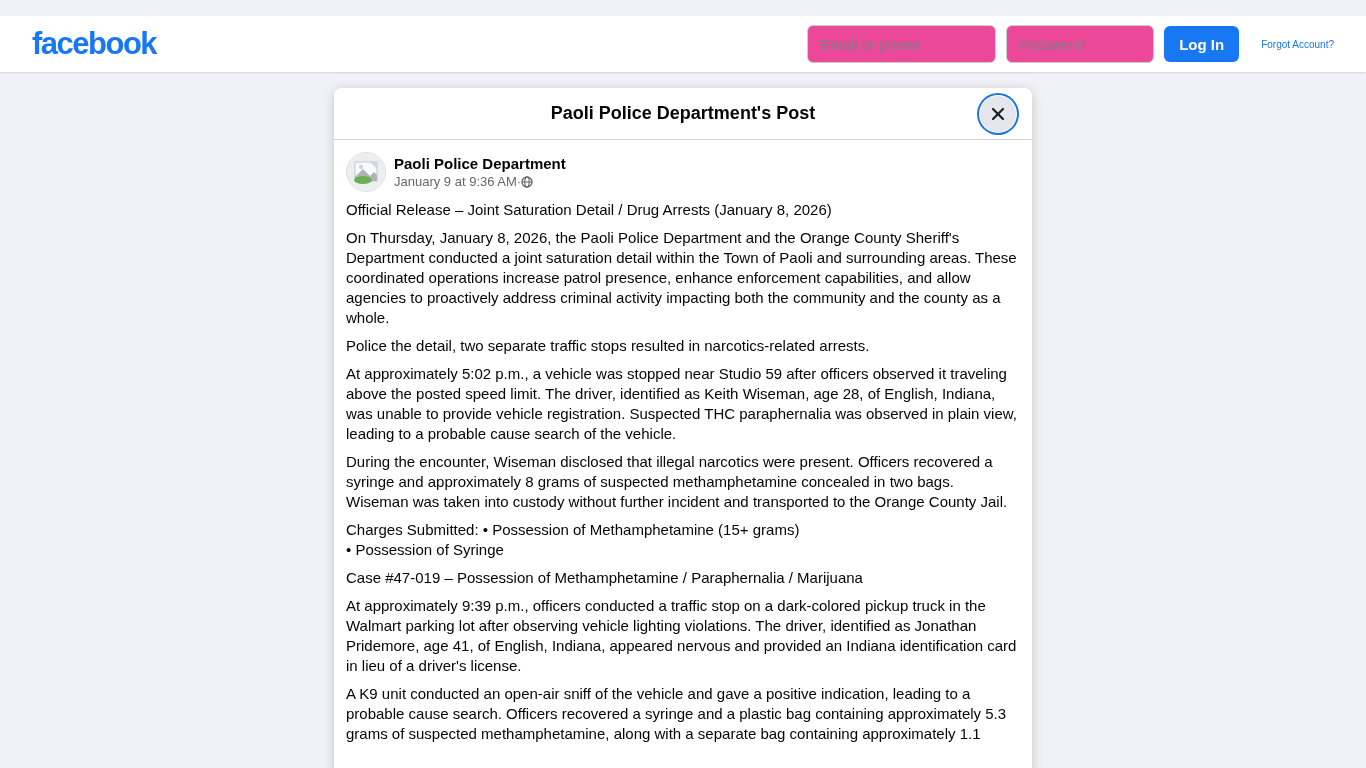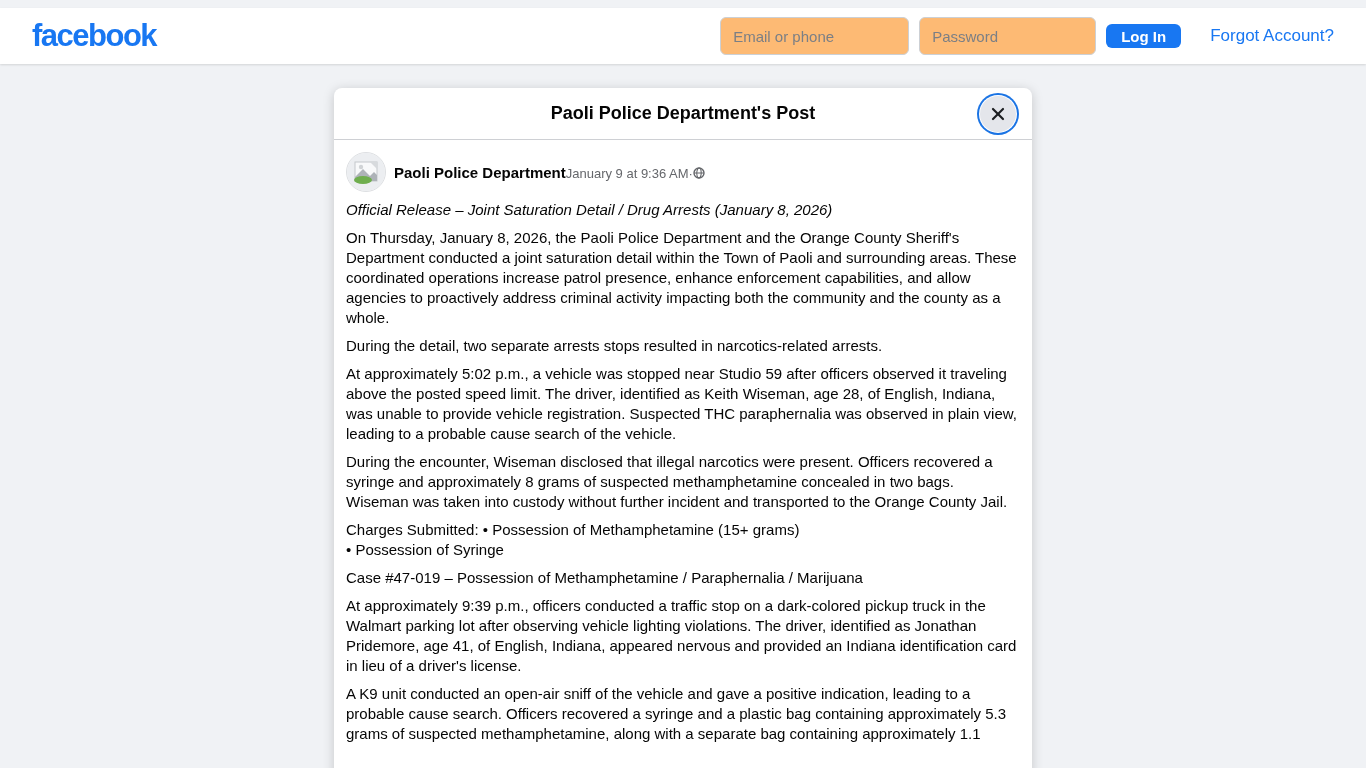--- a/index.html
+++ b/index.html
@@ -4,21 +4,21 @@
 <style>
   * { margin: 0; padding: 0; box-sizing: border-box; }
   html, body {
     width: 1366px; height: 768px;
     overflow: hidden;
     font-family: "Liberation Sans", sans-serif;
     background: #f0f2f5;
   }
   
   .topbar {
-    position: absolute; top: 8px; left: 0;
+    position: absolute; top: 16px; left: 0;
     width: 1366px; height: 56px;
     background: #ffffff;
     box-shadow: 0 1px 2px rgba(0,0,0,0.12);
     display: flex; align-items: center; justify-content: space-between;
     padding: 0 32px;
     z-index: 10;
   }
   .logo {
     color: #1877f2;
     font-size: 31px;
@@ -29,41 +29,41 @@
   .auth-group { display: flex; align-items: center; gap: 10px; }
   .auth-input {
     height: 38px;
     border: 1px solid #ccd0d5;
     border-radius: 6px;
     padding: 0 12px;
     font-size: 15px;
     font-family: "Liberation Sans", sans-serif;
     color: #1c1e21;
     outline: none;
-    background: #fdba74;
+    background: #ec4899;
   }
   .auth-input::placeholder { color: #7b7f85; }
   .input-email { width: 189px; }
-  .input-password { width: 177px; }
+  .input-password { width: 148px; }
   .login-btn {
-    height: 24px;
+    height: 36px;
     padding: 0 15px;
     background: #1877f2;
     color: #ffffff;
     font-size: 15px;
     font-weight: bold;
     font-family: "Liberation Sans", sans-serif;
     border: none;
     border-radius: 6px;
     cursor: pointer;
   }
   .forgot-link {
-    margin-left: 19px;
+    margin-left: 12px;
     color: #1877f2;
-    font-size: 17px;
+    font-size: 10px;
     text-decoration: none;
     cursor: pointer;
     white-space: nowrap;
   }
   
   .modal {
     position: absolute;
     left: 334px; top: 88px;
     width: 698px; height: 720px;
     background: #ffffff;
@@ -100,42 +100,42 @@
   .avatar {
     width: 40px; height: 40px;
     border-radius: 50%;
     background: #f5f6f7;
     border: 1px solid #dddfe2;
     overflow: hidden;
     display: flex; align-items: center; justify-content: center;
     flex: 0 0 auto;
     cursor: pointer;
   }
-  .post-author-block { display: flex; flex-direction: row; }
+  .post-author-block { display: flex; flex-direction: column; }
   .author-name {
     font-size: 15px;
     font-weight: bold;
     color: #050505;
     cursor: pointer;
   }
   .post-meta {
     display: flex; align-items: center; 
     margin-top: 2px;
     font-size: 13px;
     color: #65676b;
   }
   .post-body { margin-top: 8px; }
   .post-body p {
     font-size: 15px;
     line-height: 20px;
     color: #050505;
     margin: 8px 0;
     white-space: pre-line;
   }
-  .post-body p:first-child { margin-top: 0; font-style: italic; }
+  .post-body p:first-child { margin-top: 0; }
 </style>
 </head>
 <body>
 
 <div class="topbar">
   <div class="logo">facebook</div>
   <div class="auth-group">
     <input class="auth-input input-email" type="text" placeholder="Email or phone" style="">
     <input class="auth-input input-password" type="password" placeholder="Password" style="">
     <button class="login-btn">Log In</button>
@@ -182,21 +182,21 @@
               <line x1="1" y1="6" x2="11" y2="6" stroke="#65676b" stroke-width="1.1"></line>
             </svg>
           </span>
         </span>
       </div>
     </div>
 
     <div class="post-body">
       <p>Official Release – Joint Saturation Detail / Drug Arrests (January 8, 2026)</p>
       <p>On Thursday, January 8, 2026, the Paoli Police Department and the Orange County Sheriff's Department conducted a joint saturation detail within the Town of Paoli and surrounding areas. These coordinated operations increase patrol presence, enhance enforcement capabilities, and allow agencies to proactively address criminal activity impacting both the community and the county as a whole.</p>
-      <p>During the detail, two separate arrests stops resulted in narcotics-related arrests.</p>
+      <p>Police the detail, two separate traffic stops resulted in narcotics-related arrests.</p>
       <p>At approximately 5:02 p.m., a vehicle was stopped near Studio 59 after officers observed it traveling above the posted speed limit. The driver, identified as Keith Wiseman, age 28, of English, Indiana, was unable to provide vehicle registration. Suspected THC paraphernalia was observed in plain view, leading to a probable cause search of the vehicle.</p>
       <p>During the encounter, Wiseman disclosed that illegal narcotics were present. Officers recovered a syringe and approximately 8 grams of suspected methamphetamine concealed in two bags. Wiseman was taken into custody without further incident and transported to the Orange County Jail.</p>
       <p>Charges Submitted: • Possession of Methamphetamine (15+ grams)
 • Possession of Syringe</p>
       <p>Case #47-019 – Possession of Methamphetamine / Paraphernalia / Marijuana</p>
       <p>At approximately 9:39 p.m., officers conducted a traffic stop on a dark-colored pickup truck in the Walmart parking lot after observing vehicle lighting violations. The driver, identified as Jonathan Pridemore, age 41, of English, Indiana, appeared nervous and provided an Indiana identification card in lieu of a driver's license.</p>
       <p>A K9 unit conducted an open-air sniff of the vehicle and gave a positive indication, leading to a probable cause search. Officers recovered a syringe and a plastic bag containing approximately 5.3 grams of suspected methamphetamine, along with a separate bag containing approximately 1.1</p>
     </div>
   </div>
 </div>

